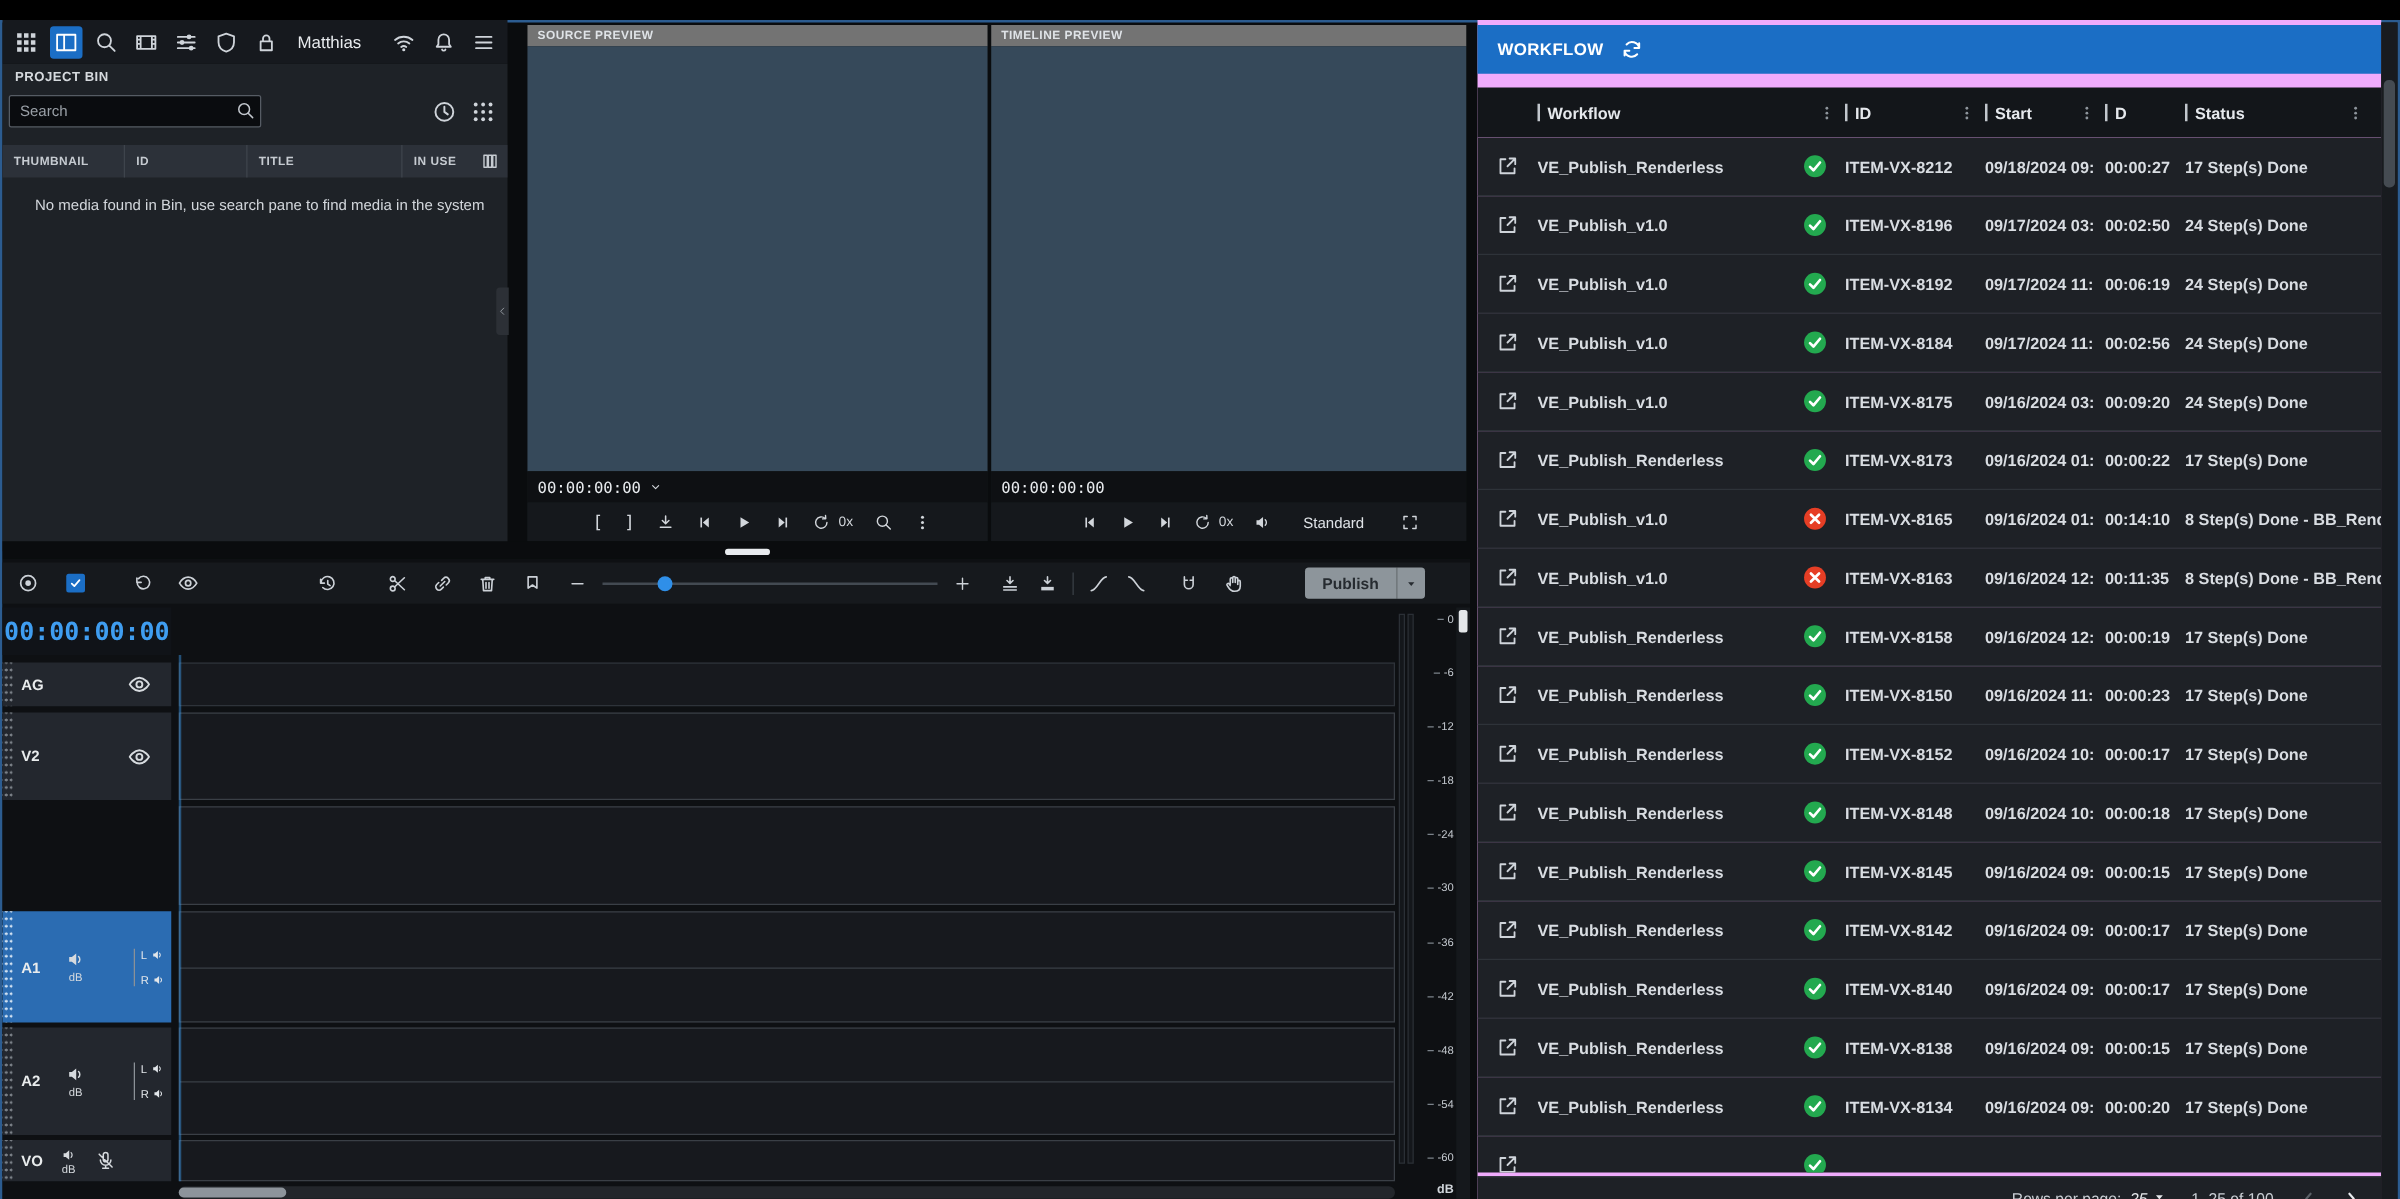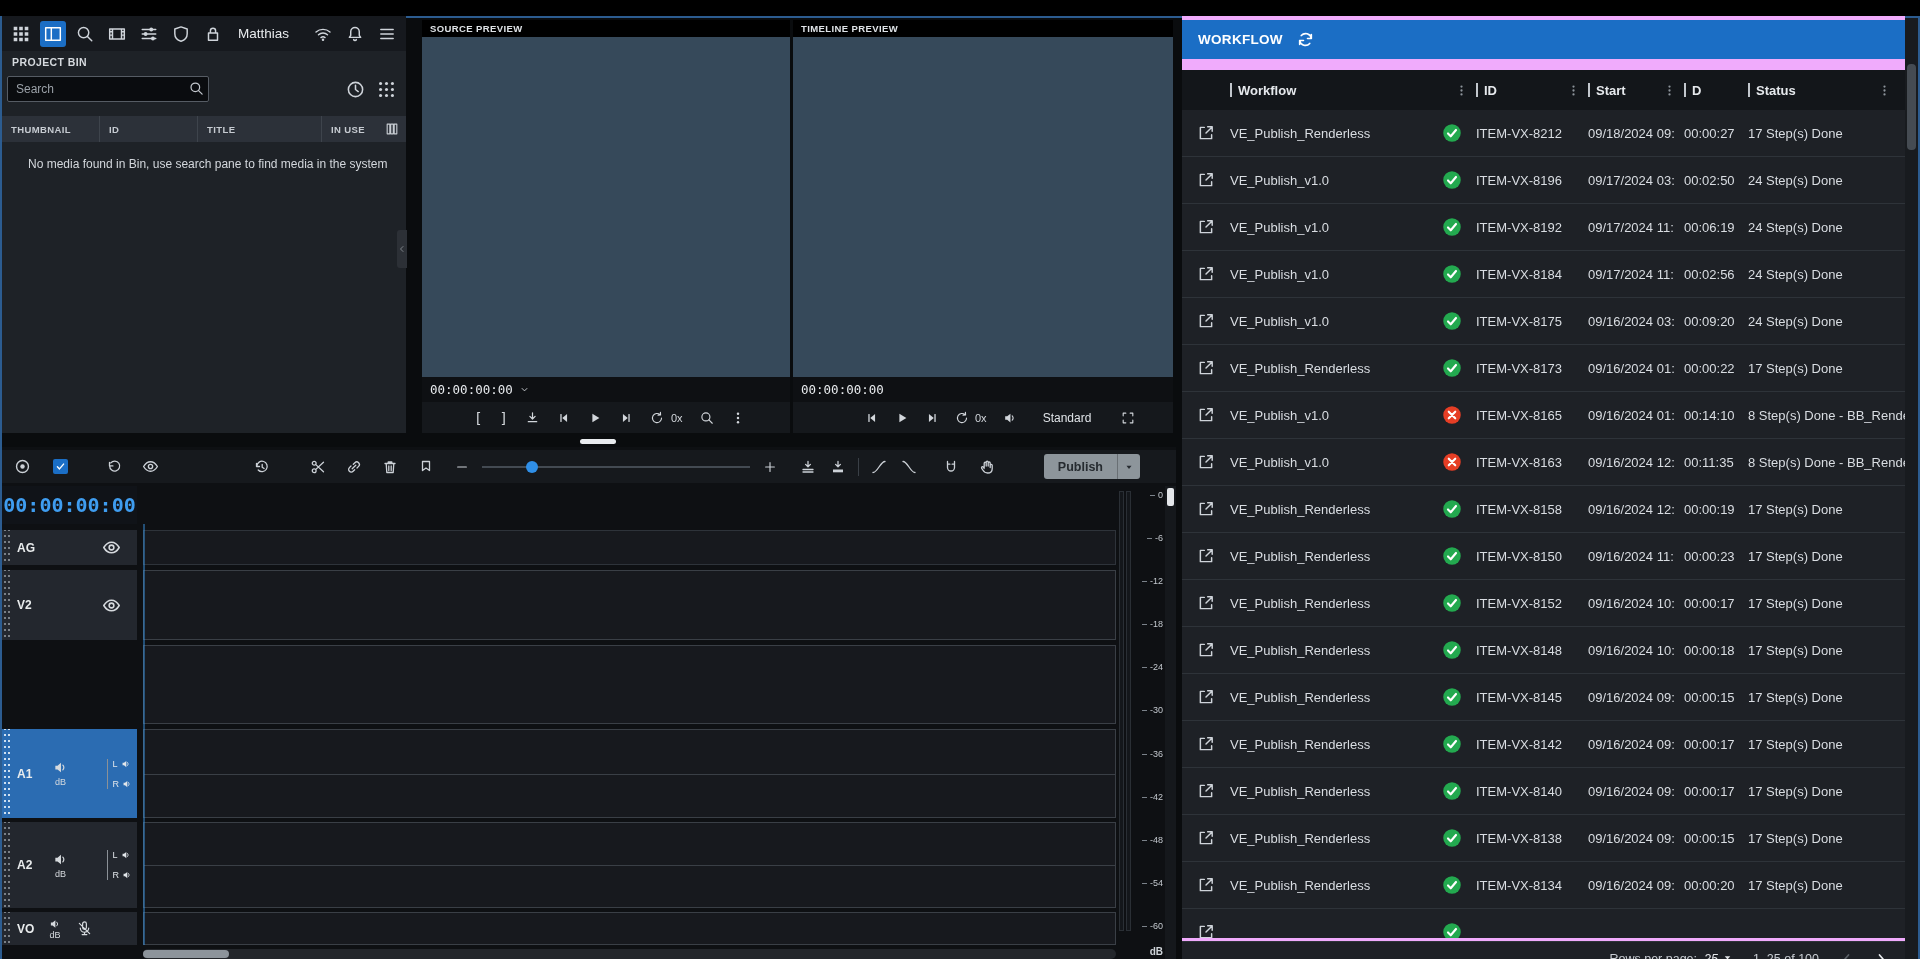--- a/index.html
+++ b/index.html
@@ -30,21 +30,21 @@
   .bc1{width:98px}.bc2{width:98px}.bc3{width:124px}.bc4{width:60px;border-right:none!important;}
   .bc-ic{margin-left:auto;margin-right:7px;color:#c6cbd1;}
   .bin-empty{position:absolute;top:106px;left:0;right:0;padding-left:26px;font-size:12px;color:#d3d7dc;
              white-space:nowrap;overflow:hidden;}
   .bin-collapse{position:absolute;right:-1px;top:179px;width:10px;height:38px;background:#2c3036;border-radius:3px 0 0 3px;
                 display:flex;align-items:center;justify-content:center;color:#aab0b6;}
   
   .preview{position:absolute;top:4px;height:413px;background:#15181c;}
   .src{left:422px;width:368px;}
   .tlp{left:793px;width:380px;}
-  .pv-title{height:17px;background:#000000;font-size:9.5px;font-weight:bold;letter-spacing:.4px;color:#dfe3e7;
+  .pv-title{height:17px;background:#737373;font-size:9.5px;font-weight:bold;letter-spacing:.4px;color:#dfe3e7;
             display:flex;align-items:center;padding-left:8px;}
   .pv-video{height:340px;background:#36495a;}
   .pv-tc{height:25px;background:#0e1013;display:flex;align-items:center;padding-left:8px;gap:6px;
          font-family:"DejaVu Sans Mono",monospace;font-size:12.5px;color:#e8ebee;}
   .pv-tr{height:31px;background:#15181c;display:flex;align-items:center;color:#d2d6db;}
   .src .pv-tr{padding-left:52px;gap:17px;}
   .tlp .pv-tr{padding-left:72px;gap:16px;}
   .mk{font-family:"DejaVu Sans Mono",monospace;font-size:14px;color:#d2d6db;}
   .spd{font-size:11px;margin-left:-10px;color:#d2d6db;}
   .std{font-size:12px;color:#dfe3e7;margin-left:10px;}
@@ -118,21 +118,21 @@
            font-size:13px;font-weight:bold;color:#e6e9ed;}
   .wch{display:flex;align-items:center;box-sizing:border-box;}
   .pipe{width:2px;height:14px;background:#c2c7cd;margin-right:6px;flex:0 0 auto;}
   .kebab{margin-left:auto;margin-right:8px;color:#8d949b;}
   .wch-link{width:48px;}
   .wch-name{width:246px;}
   .wch-id{width:112px;}
   .wch-start{width:96px;}
   .wch-dur{width:64px;overflow:hidden;}
   .wch-stat{flex:1;padding-right:6px;}
-  .wf-rows{position:absolute;top:94px;left:0;right:0;height:828px;overflow:hidden;}
+  .wf-rows{position:absolute;top:94px;left:0;right:0;height:828px;overflow:hidden;font-weight:bold;}
   .wrow{height:47px;display:flex;align-items:center;border-bottom:1px solid #2e3339;box-sizing:border-box;
         font-size:13px;color:#d9dde2;background:#1e2126;}
   .wr-link{width:48px;display:flex;justify-content:center;color:#cfd4da;flex:0 0 auto;}
   .wr-name{width:212px;overflow:hidden;white-space:nowrap;flex:0 0 auto;}
   .wr-st{width:34px;display:flex;flex:0 0 auto;}
   .wr-st svg{display:none;width:20px;height:20px;}
   .wr-st.ok svg.ck{display:block;}
   .wr-st.error svg.ex{display:block;}
   .wr-st circle{stroke:none;}
   .wr-st.ok circle{fill:var(--ok,#23a94f);}

